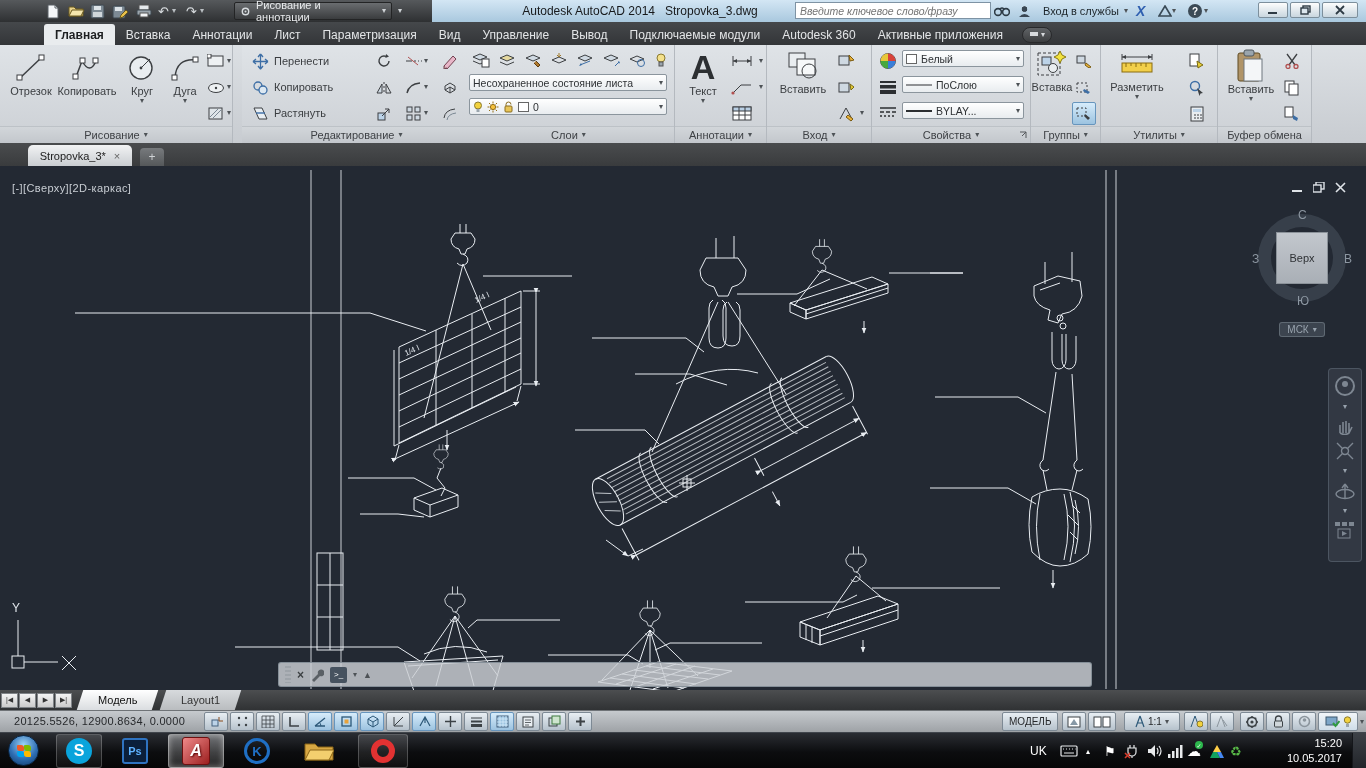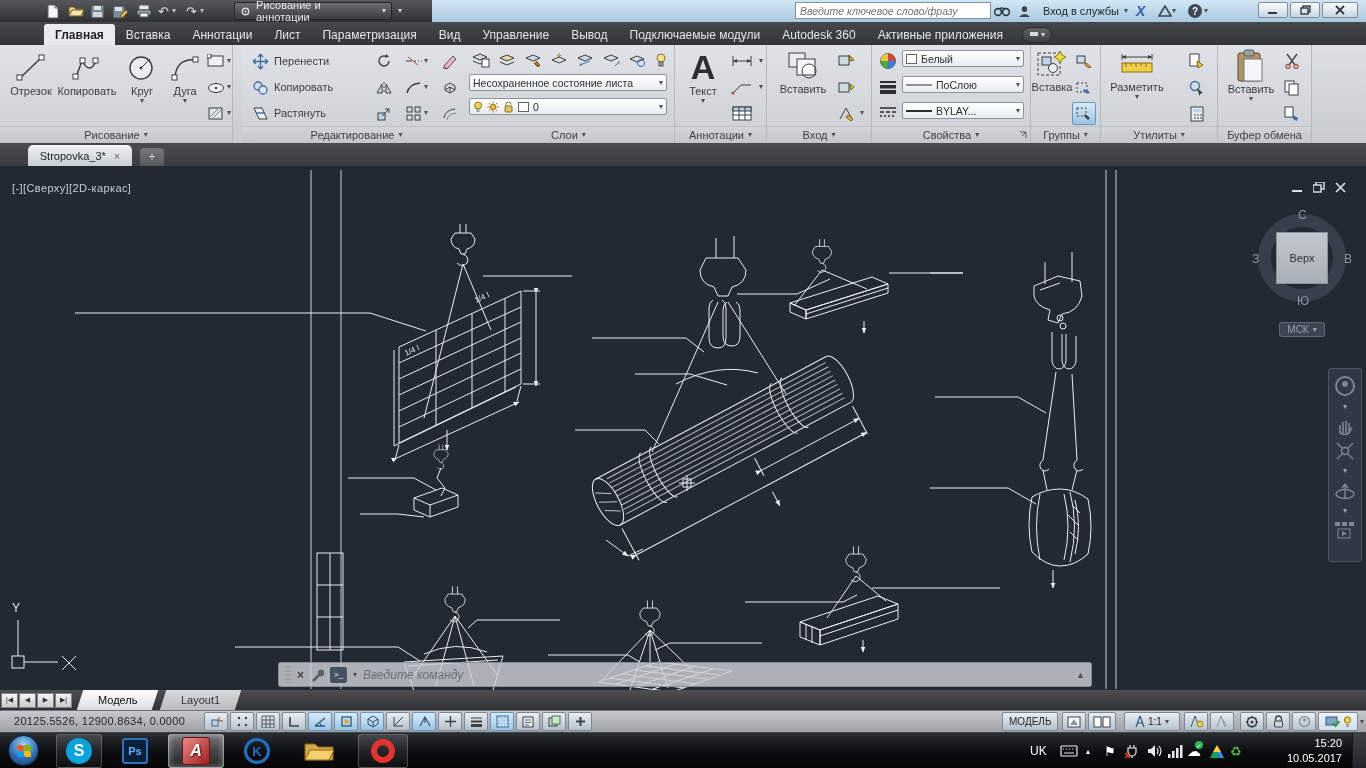--- a/index.html
+++ b/index.html
@@ -138,20 +138,21 @@
       <svg width="11" height="11">
           <circle cx="5.5" cy="5.5" r="3.2" fill="none" stroke="#d8dcdf" stroke-width="1.4"></circle>
           <circle cx="5.5" cy="5.5" r="1" fill="#d8dcdf"></circle>
         </svg>
       <span style="flex:1">Рисование и аннотации</span>
       <span class="cd" style="color:#cfd3d6">▾</span>
     </div>
     <div class="qat" style="left:398px">
         <span class="cd" style="color:#cfd3d6">▾</span>
       </div>
+    <div id="title-text"><span>Autodesk AutoCAD 2014</span>&nbsp;&nbsp;&nbsp;<span>Stropovka_3.dwg</span></div>
     <input id="searchbox" placeholder="Введите ключевое слово/фразу" style="">
     <div class="qat" style="left:994px">
         <svg width="16" height="12">
           <circle cx="4" cy="7" r="3.4" fill="none" stroke="#2c3a45" stroke-width="1.6"></circle>
           <circle cx="12" cy="7" r="3.4" fill="none" stroke="#2c3a45" stroke-width="1.6"></circle>
           <path d="M6,4 q2,-2 4,0" fill="none" stroke="#2c3a45" stroke-width="1.4"></path>
         </svg>
       </div>
     <div class="qat" style="left:1018px">
         <svg width="13" height="13">
@@ -887,21 +888,20 @@
     <div id="cmdbar">
       <div id="cmd-grip"></div>
       <span id="cmd-x">×</span>
       <svg width="14" height="14">
           <path d="M2,12 L8,6 a3.4,3.4 0 1 1 2,2 L4,14 Z" fill="#5a6065"></path>
         </svg>
       <div id="cmd-prompt">
           <span>&gt;_</span>
         </div>
       <span class="cd">▾</span>
-      <span id="cmd-input">Введите команду</span>
       <span style="color:#4d5256;font-size:9px">▲</span>
     </div>
   </div>
 
   <div id="mtabs">
     <div class="mnav">
         <span>|◀</span>
       </div>
     <div class="mnav">
         <span>◀</span>

